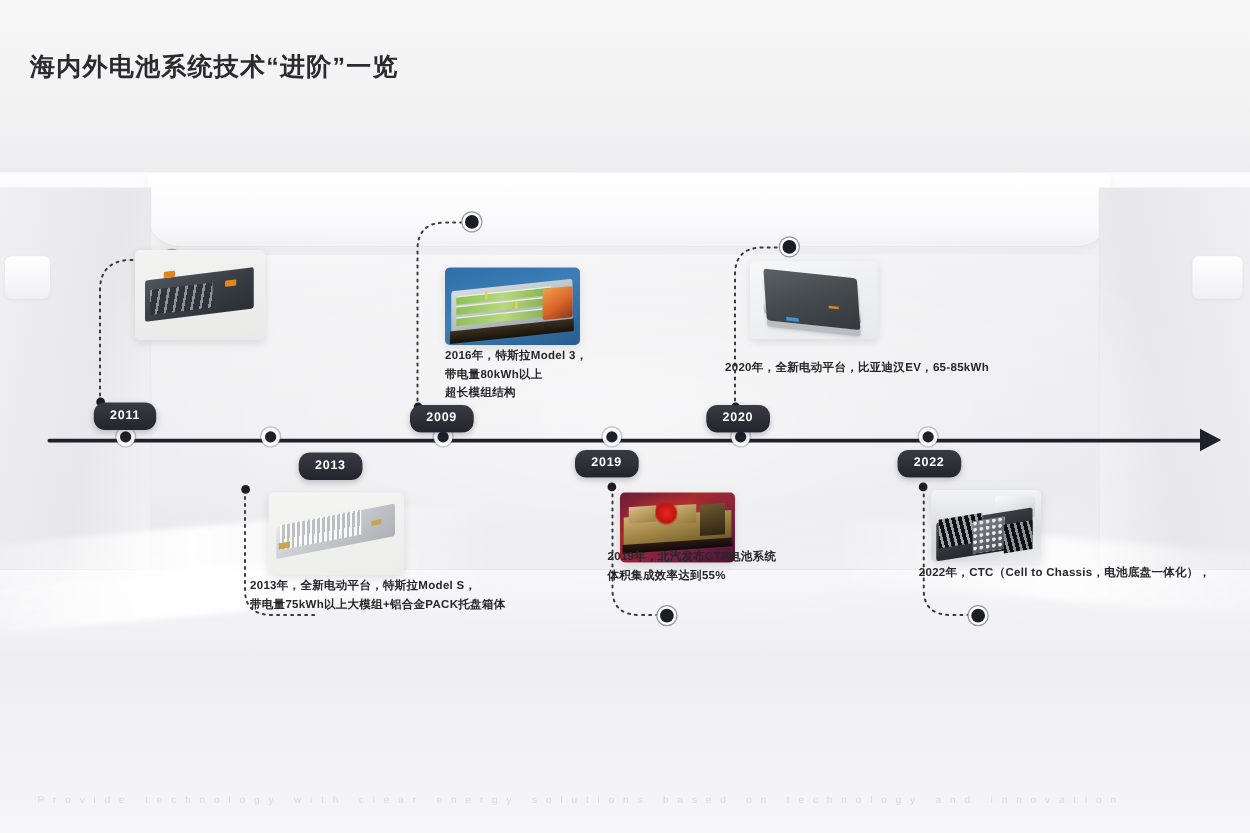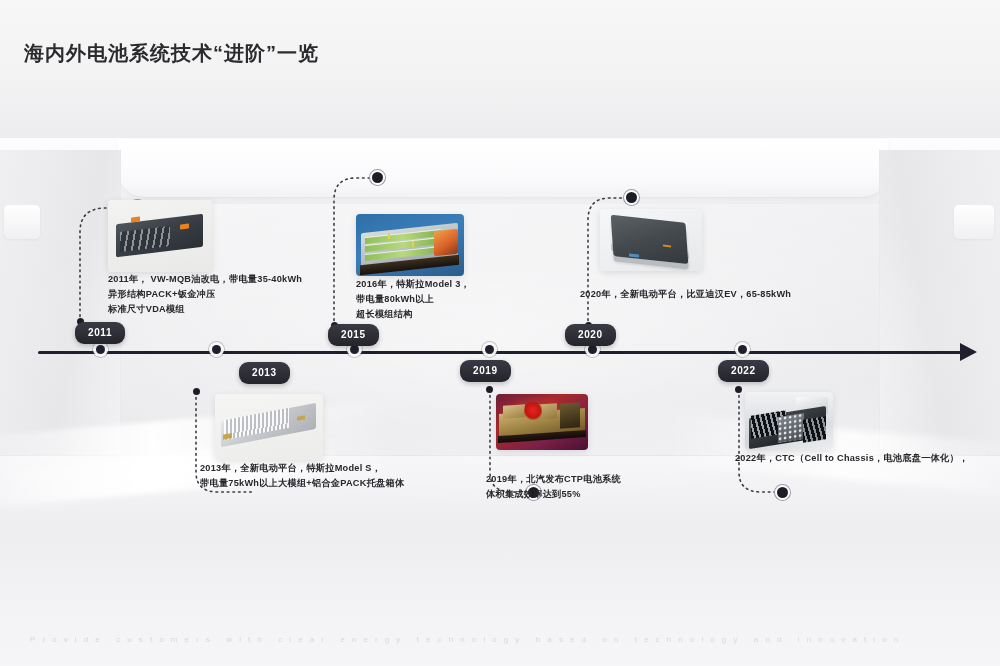--- a/index.html
+++ b/index.html
@@ -383,25 +383,20 @@
   <div class="end-ring" style="left:132px; top:202px;"></div>
   <div class="end-dot" style="left:77px;  top:318px;"></div>
 
   <div class="photo-card p2011" style="left:108px; top:200px; width:104px; height:72px;">
     <div class="body"></div>
     <div class="fins"></div>
     <div class="tabA"></div>
     <div class="tabB"></div>
   </div>
 
-  <div class="entry-text" style="left:108px; top:272px;">
-    <div>2011年， VW-MQB油改电，带电量35-40kWh</div>
-    <div>异形结构PACK+钣金冲压</div>
-    <div>标准尺寸VDA模组</div>
-  </div>
 
   <div class="year-badge" style="left:75px; top:322px;">2011</div>
 
   <svg class="conn" style="left:192px; top:388px;" width="70" height="110">
     <path d="M4,4 L4,84 Q4,104 26,104 L62,104" stroke="#3a3a44" stroke-width="1.6" fill="none" stroke-dasharray="1.6 4" stroke-linecap="round"></path>
   </svg>
   <div class="end-dot" style="left:193px; top:388px;"></div>
 
   <div class="year-badge" style="left:191px; top:362px;margin-left:48px;">2013</div>
 
@@ -433,41 +428,41 @@
     <div class="fire"></div>
     <div class="dark"></div>
   </div>
 
   <div class="entry-text" style="left:356px; top:277px;">
     <div>2016年，特斯拉Model 3，</div>
     <div>带电量80kWh以上</div>
     <div>超长模组结构</div>
   </div>
 
-  <div class="year-badge" style="left:328px; top:324px;">2015</div>
+  <div class="year-badge" style="left:328px; top:324px;">2009</div>
 
   <svg class="conn" style="left:486px; top:386px;" width="60" height="112">
     <path d="M4,4 L4,86 Q4,106 26,106 L48,106" stroke="#3a3a44" stroke-width="1.6" fill="none" stroke-dasharray="1.6 4" stroke-linecap="round"></path>
   </svg>
   <div class="end-dot" style="left:486px; top:386px;"></div>
   <div class="end-ring" style="left:528px; top:487px;"></div>
 
   <div class="year-badge" style="left:460px; top:360px;">2019</div>
 
   <div class="photo-card p2019" style="left:496px; top:394px; width:92px; height:56px;">
     <div class="glowbg"></div>
     <div class="slab"></div>
     <div class="blockA"></div>
     <div class="blockB"></div>
     <div class="blockC"></div>
     <div class="flower"></div>
     <div class="base"></div>
   </div>
 
-  <div class="entry-text" style="left:486px; top:472px;">
+  <div class="entry-text" style="left:486px; top:438px;">
     <div>2019年，北汽发布CTP电池系统</div>
     <div>体积集成效率达到55%</div>
   </div>
 
   <svg class="conn" style="left:584px; top:190px;" width="60" height="140">
     <path d="M4,136 L4,30 Q4,8 26,8 L48,8" stroke="#3a3a44" stroke-width="1.6" fill="none" stroke-dasharray="1.6 4" stroke-linecap="round"></path>
   </svg>
   <div class="end-ring" style="left:626px; top:192px;"></div>
   <div class="end-dot" style="left:585px; top:322px;"></div>
 
@@ -499,15 +494,15 @@
     <div class="tray"></div>
     <div class="finsL"></div>
     <div class="cells"></div>
     <div class="finsR"></div>
   </div>
 
   <div class="entry-text" style="left:735px; top:451px;">
     <div>2022年，CTC（Cell to Chassis，电池底盘一体化），</div>
   </div>
 
-  <div class="footer-text">Provide customers with clear energy technology based on technology and innovation</div>
+  <div class="footer-text">Provide technology with clear energy solutions based on technology and innovation</div>
 
 </div>
 
 </body></html>

